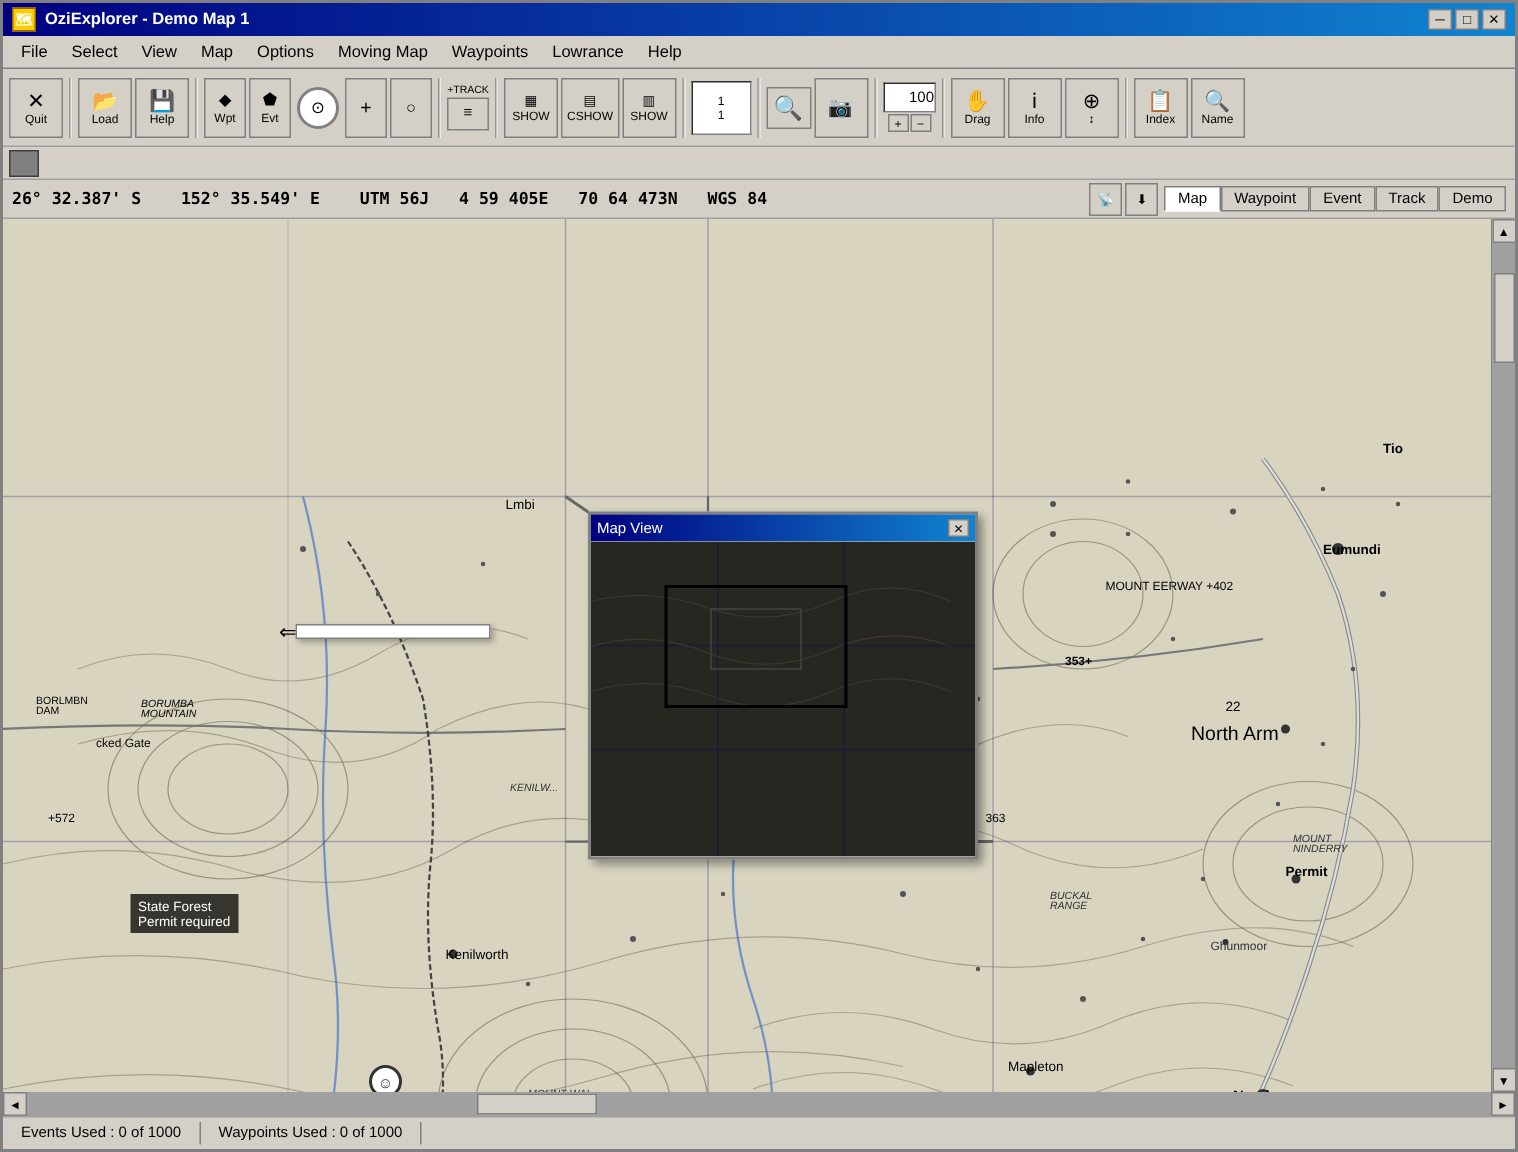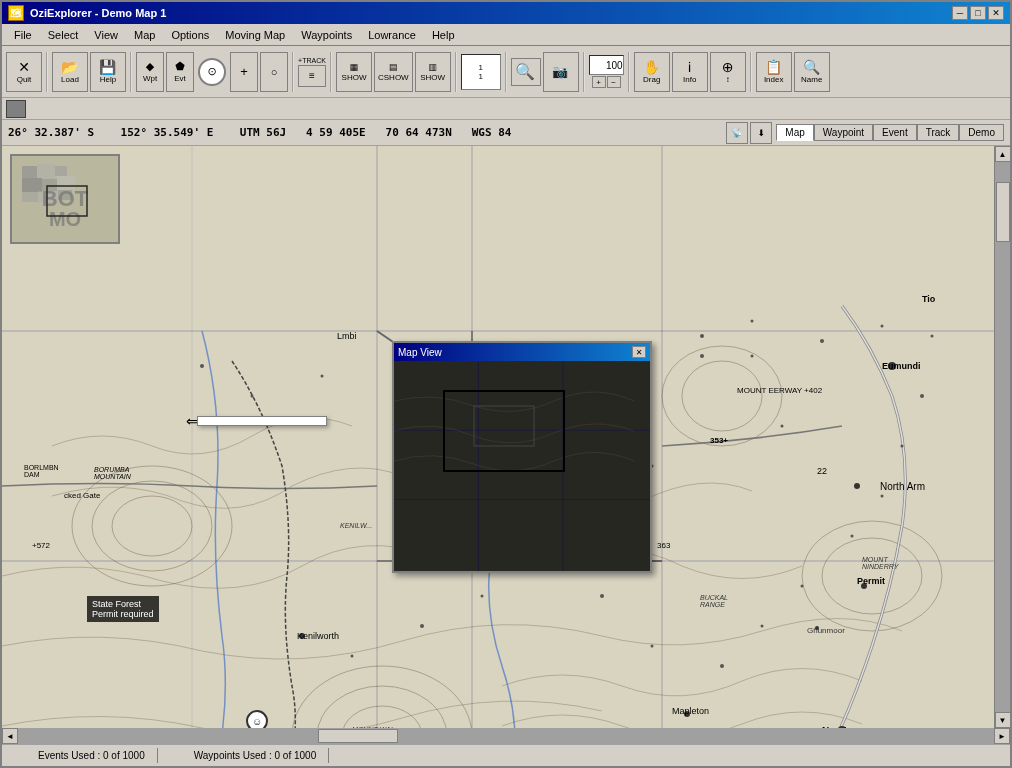--- a/index.html
+++ b/index.html
@@ -54,21 +54,21 @@
     .scrollbar-v { width: 16px; background: #d4d0c8; border-left: 1px solid #808080; display: flex; flex-direction: column; align-items: center; }
     .scroll-btn { width: 16px; height: 16px; background: #d4d0c8; border: 1px solid #808080; display: flex; align-items: center; justify-content: center; font-size: 8px; cursor: pointer; flex-shrink: 0; }
     .scroll-track { flex: 1; background: #a0a0a0; width: 100%; position: relative; }
     .scroll-thumb { background: #d4d0c8; border: 1px solid #808080; width: 14px; height: 60px; position: absolute; top: 20px; left: 1px; cursor: pointer; }
     .scroll-track-h { flex: 1; background: #a0a0a0; height: 100%; position: relative; }
     .scroll-thumb-h { background: #d4d0c8; border: 1px solid #808080; height: 14px; width: 80px; position: absolute; top: 1px; left: 300px; cursor: pointer; }
     
     .bottom-area { display: flex; flex-direction: column; flex-shrink: 0; }
     .h-scroll-area { display: flex; height: 16px; }
     .bottom-status { background: #d4d0c8; border-top: 1px solid #a0a0a0; height: 22px; display: flex; align-items: center; justify-content: space-around; font-size: 10px; }
-    .status-section { padding: 2px 12px; border-right: 1px solid #808080; margin-left: 24px; }
+    .status-section { padding: 2px 12px; border-right: 1px solid #808080; }
     
     .zoom-input { width: 35px; height: 20px; border: 1px inset #808080; background: white; text-align: right; font-size: 10px; }
   </style>
 </head>
 <body>
 
 <div class="window">
 
   <div class="title-bar">
     <div class="title-bar-left">
@@ -332,43 +332,20 @@
           <circle cx="225" cy="600" r="10" fill="rgba(255,255,255,0.7)" stroke="#000" stroke-width="2"></circle>
           <text x="225" y="604" text-anchor="middle" font-size="10" fill="#000">◉</text>
 
           <text x="232" y="630" font-size="8" fill="#333">Fire Hose</text>
 
           <rect x="8" y="700" width="20" height="20" fill="#333" rx="2"></rect>
           <text x="18" y="714" text-anchor="middle" font-size="11" fill="white" font-weight="bold">1</text>
 
         </svg>
 
-        <div class="minimap">
-          <div class="minimap-inner">
-            <svg width="106" height="86">
-              <rect width="106" height="86" fill="#b0ac98"></rect>
-
-              <rect x="0" y="0" width="106" height="86" fill="#c0bc9a" opacity="0.6"></rect>
-
-              <rect x="10" y="10" width="15" height="12" fill="#888" opacity="0.7"></rect>
-              <rect x="25" y="8" width="18" height="15" fill="#aaa" opacity="0.6"></rect>
-              <rect x="43" y="10" width="12" height="10" fill="#999" opacity="0.7"></rect>
-              <rect x="10" y="22" width="20" height="14" fill="#777" opacity="0.7"></rect>
-              <rect x="30" y="23" width="15" height="12" fill="#888" opacity="0.6"></rect>
-              <rect x="45" y="20" width="18" height="14" fill="#bbb" opacity="0.5"></rect>
-              <rect x="10" y="36" width="16" height="10" fill="#999" opacity="0.6"></rect>
-              <rect x="26" y="35" width="20" height="12" fill="#aaa" opacity="0.5"></rect>
-              <rect x="46" y="34" width="14" height="10" fill="#888" opacity="0.6"></rect>
-              <text x="53" y="50" text-anchor="middle" font-size="22" fill="rgba(100,100,100,0.7)" font-weight="bold">BOT</text>
-              <text x="53" y="70" text-anchor="middle" font-size="20" fill="rgba(100,100,100,0.7)" font-weight="bold">MO</text>
-
-              <rect x="35" y="30" width="40" height="30" fill="none" stroke="#000" stroke-width="1.5"></rect>
-            </svg>
-          </div>
-        </div>
 
         <div class="map-tooltip">
           <div style="position:absolute;left:-12px;top:50%;transform:translateY(-50%);font-size:14px;color:#000;">⇐</div>
         </div>
 
         <div class="state-forest-label">
           <span>State Forest<br>Permit required</span>
         </div>
 
         <div class="map-view-popup">
@@ -391,21 +368,21 @@
               <path d="M 0 70 Q 40 58 80 75 Q 120 90 160 72 Q 200 55 240 70" fill="none" stroke="rgba(100,80,60,0.4)" stroke-width="0.8"></path>
               <path d="M 0 100 Q 40 88 80 103 Q 120 118 160 100 Q 200 83 240 100" fill="none" stroke="rgba(100,80,60,0.4)" stroke-width="0.8"></path>
 
               <rect x="50" y="30" width="120" height="80" fill="none" stroke="#000" stroke-width="2"></rect>
               <rect x="80" y="45" width="60" height="40" fill="none" stroke="#444" stroke-width="1"></rect>
             </svg>
           </div>
         </div>
 
         <div style="position:absolute;top:215px;left:880px;font-size:9px;color:#000;font-weight:bold;z-index:5;">Eumundi</div>
-        <div style="position:absolute;top:335px;left:878px;font-size:10px;color:#000;z-index:5;">North Arm</div>
+        <div style="position:absolute;top:335px;left:792px;font-size:13px;color:#000;z-index:5;">North Arm</div>
         <div style="position:absolute;top:430px;left:855px;font-size:9px;color:#000;font-weight:bold;z-index:5;">Permit</div>
         <div style="position:absolute;top:580px;left:820px;font-size:10px;color:#000;font-weight:bold;z-index:5;">Nambour</div>
         <div style="position:absolute;top:485px;left:295px;font-size:9px;color:#000;z-index:5;">Kenilworth</div>
         <div style="position:absolute;top:560px;left:670px;font-size:9px;color:#000;z-index:5;">Mapleton</div>
         <div style="position:absolute;top:240px;left:735px;font-size:8px;color:#000;z-index:5;">MOUNT EERWAY +402</div>
         <div style="position:absolute;top:290px;left:708px;font-size:8px;color:#000;z-index:5;font-weight:bold;">353+</div>
         <div style="position:absolute;top:395px;left:655px;font-size:8px;color:#000;z-index:5;">363</div>
         <div style="position:absolute;top:395px;left:30px;font-size:8px;color:#000;z-index:5;">+572</div>
 
         <div style="position:absolute;top:320px;left:92px;font-size:7px;color:#000;z-index:5;font-style:italic;">BORUMBA<br>MOUNTAIN</div>

